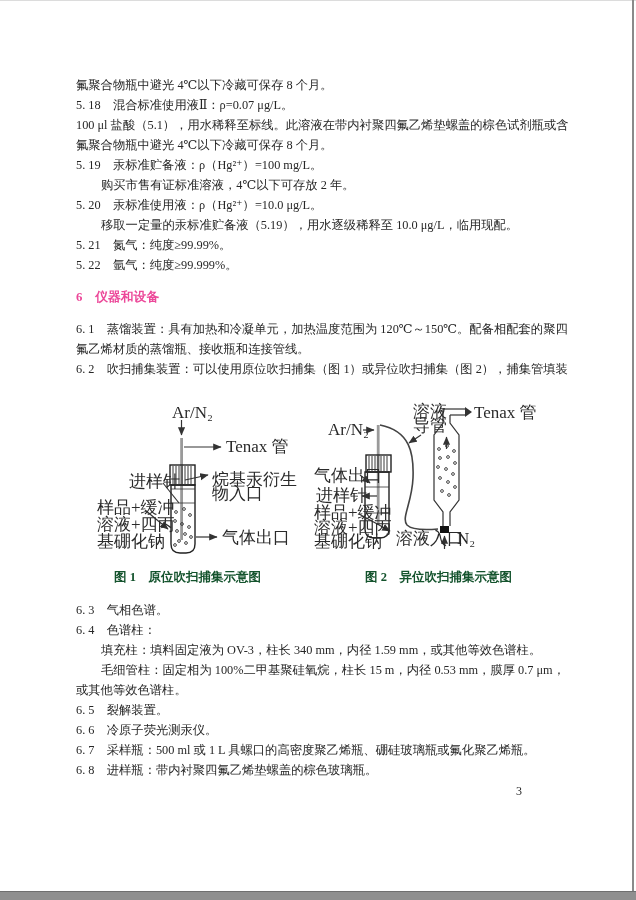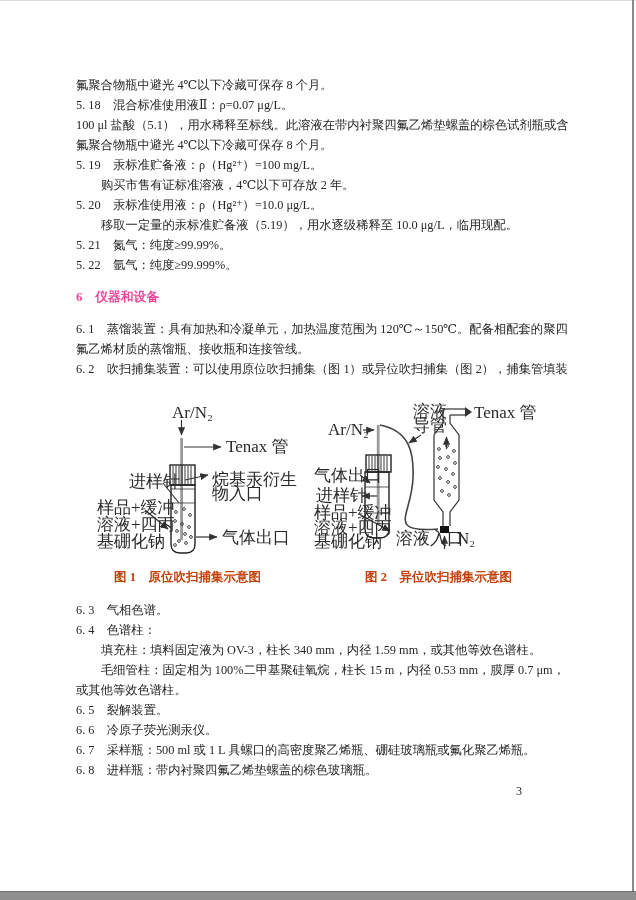--- a/index.html
+++ b/index.html
@@ -13,21 +13,21 @@
   .right-edge{position:absolute;left:632px;top:0;width:2px;height:891px;background:#8a8a8a;}
   .bottom-band{position:absolute;left:0;top:891px;width:636px;height:9px;background:#8f8f8f;border-top:1px solid #6f6f6f;box-sizing:border-box;}
   .content{position:absolute;left:76px;top:75px;width:470px;font-size:12.3px;}
   .ln{height:20px;line-height:20px;white-space:nowrap;}
   .ln.indent{padding-left:25px;}
   .ln.heading{font-weight:bold;font-size:12.8px;color:#ec4899;}
   .ln.gap{height:12px;}
   .figures{position:relative;width:470px;height:221px;}
   .figures svg{position:absolute;left:0;top:0;}
   .fig-label{position:absolute;font-size:17px;line-height:13px;white-space:nowrap;color:#2a2a2a;}
-  .fig-caption{position:absolute;font-size:12.5px;font-weight:bold;white-space:nowrap;color:#c2410c;}
+  .fig-caption{position:absolute;font-size:12.5px;font-weight:bold;white-space:nowrap;color:#14532d;}
   .page-num{width:446px;text-align:right;font-size:12px;margin-top:4px;}
 </style>
 </head>
 <body>
 
 <div class="top-edge"></div>
 <div class="right-edge"></div>
 <div class="bottom-band"></div>
 
 <div class="content">

